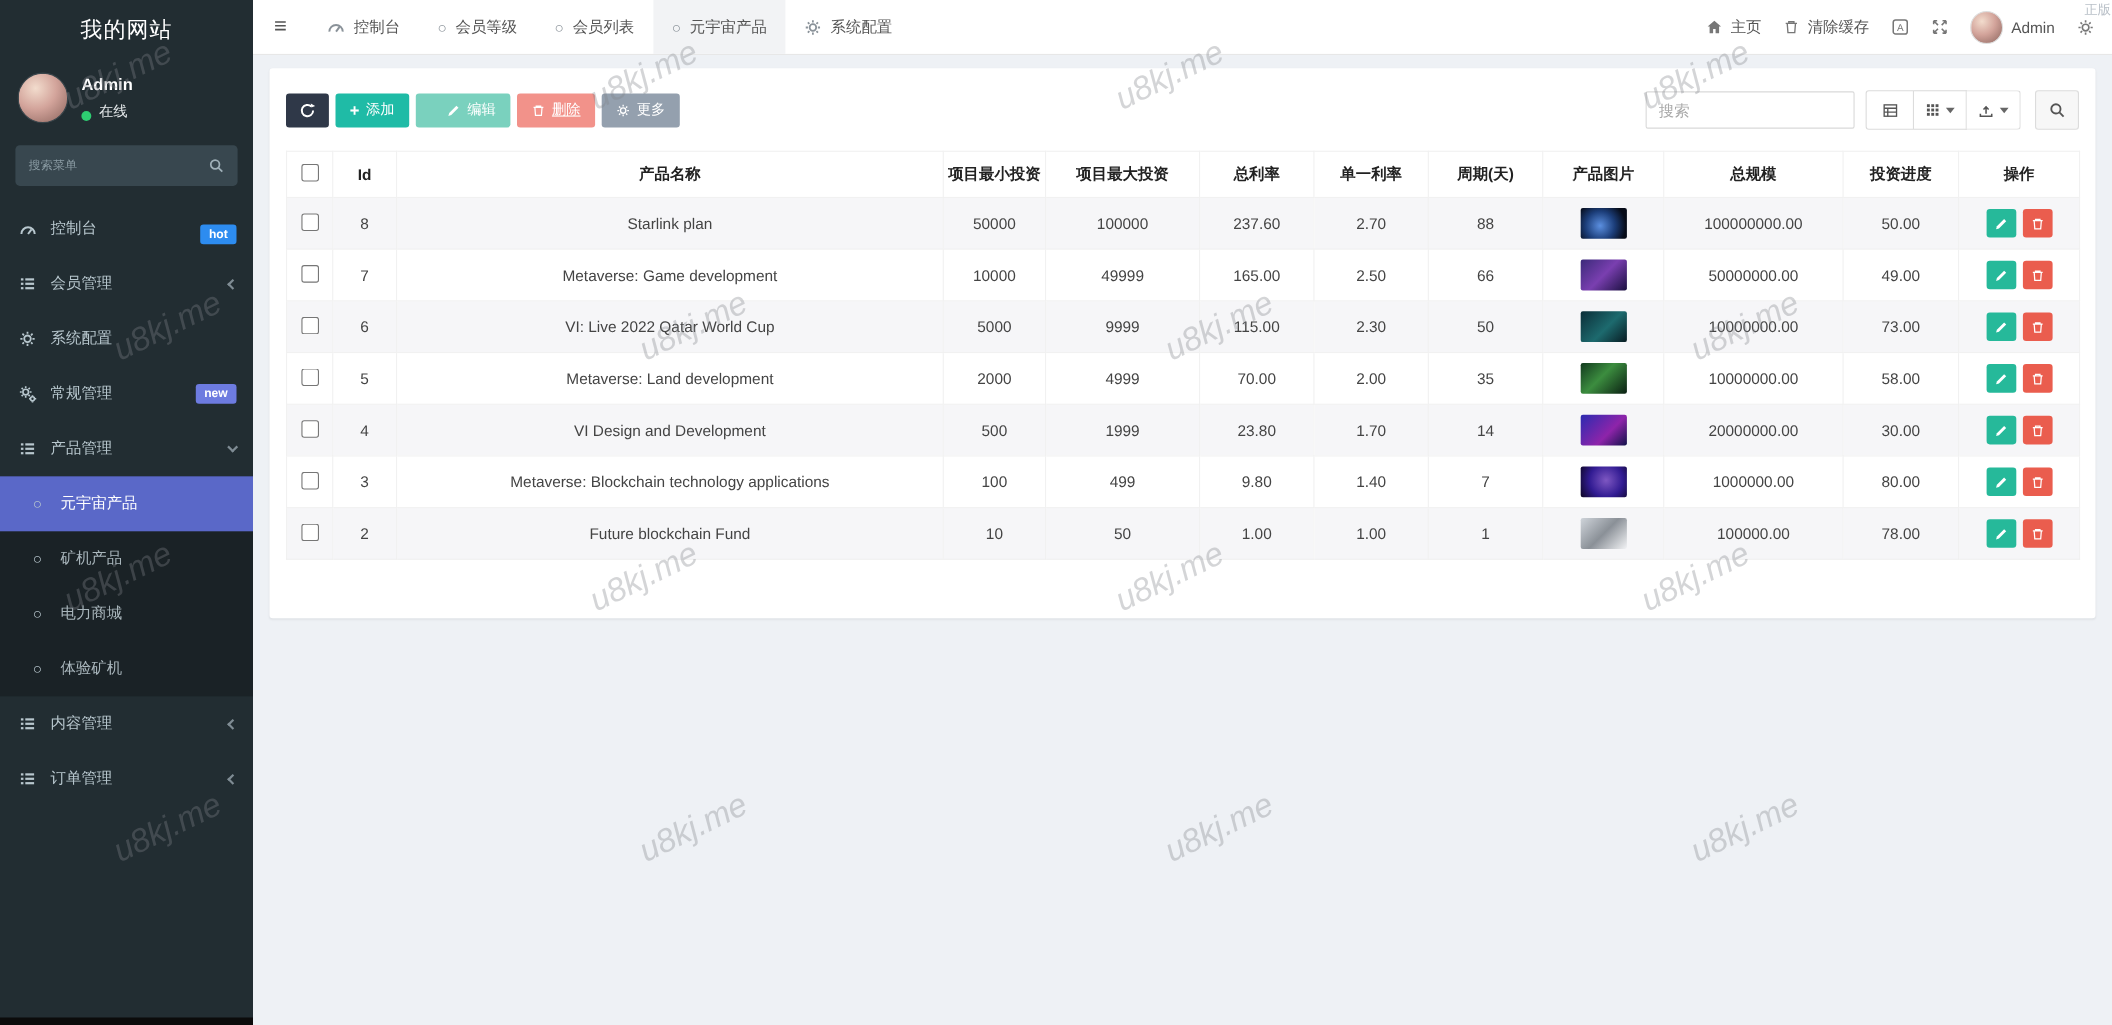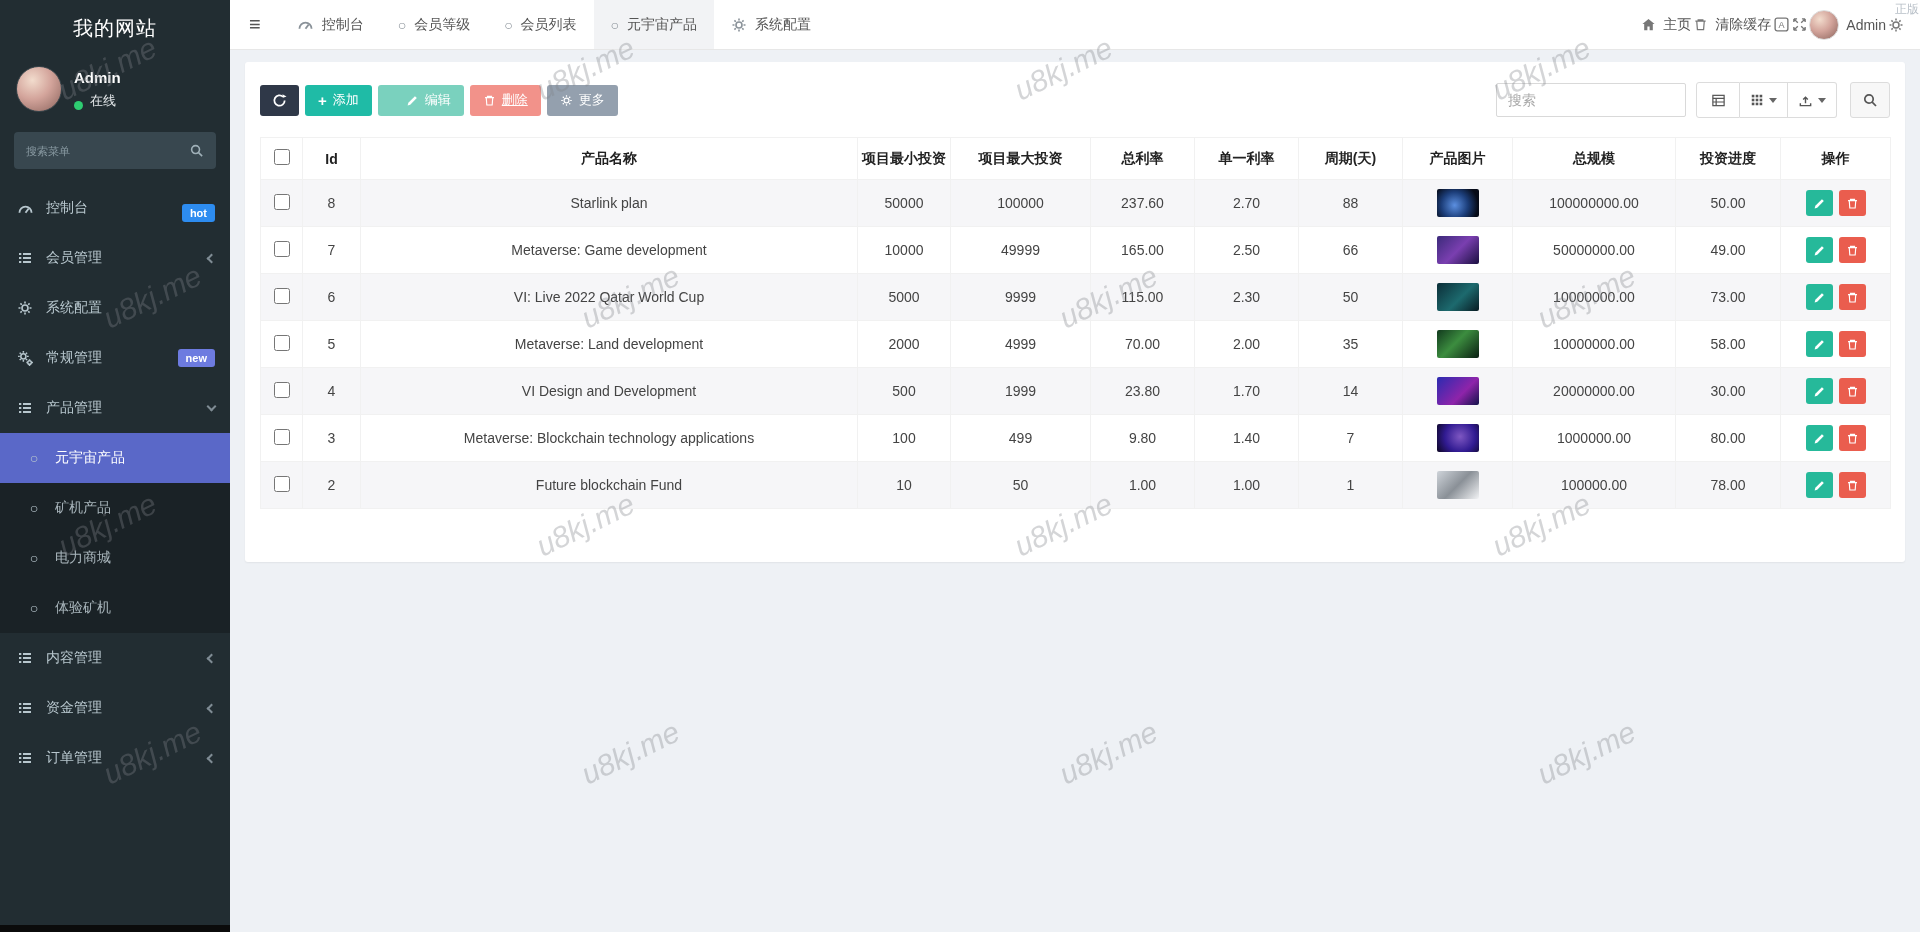--- a/index.html
+++ b/index.html
@@ -36,21 +36,21 @@
   .circ { font-size:14px; line-height:1; }
   .side-footer { position:absolute; bottom:0; left:0; width:230px; height:7px; background:#0b0b0b; }
   
   .main { margin-left:230px; height:932px; position:relative; }
   .navbar { height:50px; background:#fff; display:flex; align-items:stretch; border-bottom:1px solid #e7e7e7; }
   .hamburger { display:flex; align-items:center; padding:0 19px; font-size:20px; color:#555; cursor:pointer; }
   .tabs { display:flex; }
   .tab { display:flex; align-items:center; gap:8px; padding:0 17px; font-size:14px; color:#555; cursor:pointer; }
   .tab .svg-ic, .tab .circ { color:#8a9299; }
   .tab.active { background:#f2f3f5; }
-  .nav-right { margin-left:auto; display:flex; align-items:center; gap:2px; padding-right:16px; color:#555;justify-content:space-between; }
+  .nav-right { margin-left:auto; display:flex; align-items:center; gap:20px; padding-right:16px; color:#555;justify-content:space-between; }
   .nav-item { display:flex; align-items:center; gap:7px; cursor:pointer; }
   .nav-item .svg-ic { color:#777; }
   .nav-avatar { width:30px; height:30px; border-radius:50%;
     background: radial-gradient(circle at 35% 30%, #f2dccd 0%, #d3a49b 45%, #8a635c 100%); border:1px solid #ddd; }
   
   .content { padding:12px 15px; }
   .panel { background:#fff; border-radius:3px; padding:15px; min-height:500px; box-shadow:0 1px 2px rgba(0,0,0,.06); }
   .toolbar { display:flex; align-items:center; margin:5px 0 19px; }
   .btn { height:31px; border:0; border-radius:3px; color:#fff; font-size:13px; display:inline-flex; align-items:center; gap:6px; padding:0 13px; margin-right:6px; cursor:pointer; font-family:inherit; }
   .btn .svg-ic { color:#fff; }
@@ -208,34 +208,20 @@
         <span class="svg-ic">
           <svg width="16" height="16" viewBox="0 0 16 16" fill="currentColor">
             <rect x="2" y="3" width="2.3" height="2"></rect>
             <rect x="6" y="3" width="8" height="2"></rect>
             <rect x="2" y="7" width="2.3" height="2"></rect>
             <rect x="6" y="7" width="8" height="2"></rect>
             <rect x="2" y="11" width="2.3" height="2"></rect>
             <rect x="6" y="11" width="8" height="2"></rect>
           </svg>
         </span>
-        <span>资金管理</span>
-        <span class="chev left"></span>
-      </div>
-      <div class="menu-item">
-        <span class="svg-ic">
-          <svg width="16" height="16" viewBox="0 0 16 16" fill="currentColor">
-            <rect x="2" y="3" width="2.3" height="2"></rect>
-            <rect x="6" y="3" width="8" height="2"></rect>
-            <rect x="2" y="7" width="2.3" height="2"></rect>
-            <rect x="6" y="7" width="8" height="2"></rect>
-            <rect x="2" y="11" width="2.3" height="2"></rect>
-            <rect x="6" y="11" width="8" height="2"></rect>
-          </svg>
-        </span>
         <span>订单管理</span>
         <span class="chev left"></span>
       </div>
     </div>
   <div class="side-footer"></div>
 </div>
 
 <div class="main">
   <div class="navbar">
     <div class="hamburger">≡</div>

